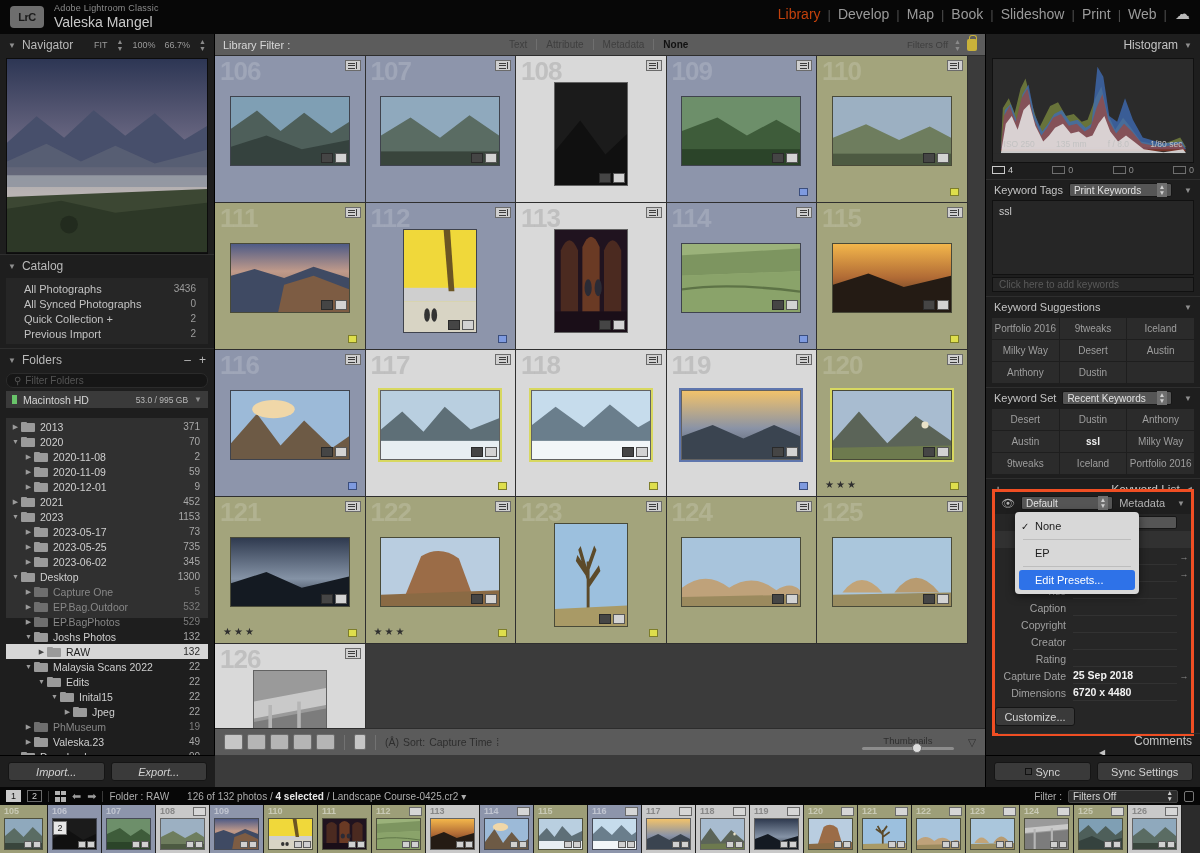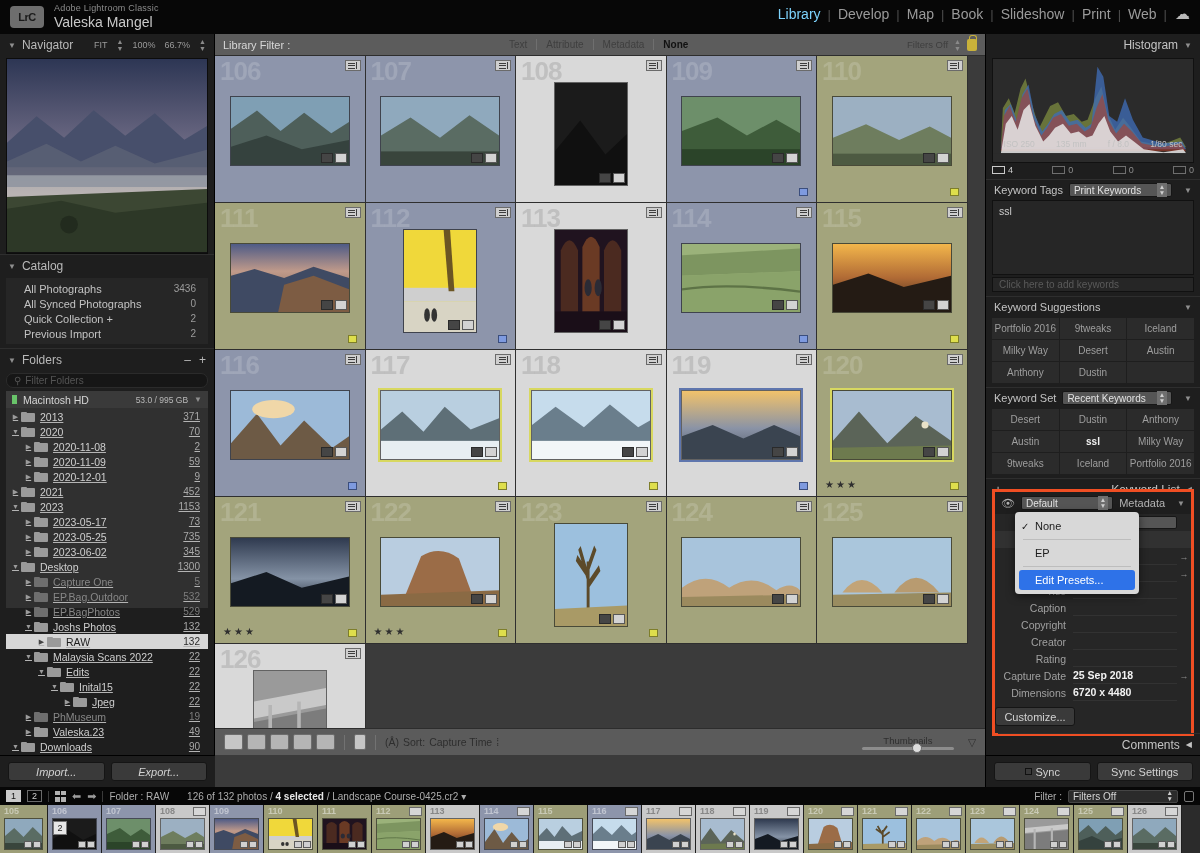--- a/index.html
+++ b/index.html
@@ -20,21 +20,21 @@
     position:absolute; left:10px; top:6px; width:34px; height:22px;
     border-radius:4px; background:#6e6e6e; color:#1a1a1a;
     font-size:11px; font-weight:bold; letter-spacing:-0.5px;
     display:flex; align-items:center; justify-content:center;
   }
   .brandwrap { position:absolute; left:54px; top:3px; }
   .brand-app { font-size:9px; color:#8c8c8c; line-height:11px; letter-spacing:.2px;}
   .brand-user { font-size:14px; color:#c9c9c9; line-height:17px; }
   .modules { position:absolute; right:10px; top:6px; display:flex; align-items:center; gap:0; }
   .modules .m { font-size:14px; color:#9a9a9a; padding:0 7px; cursor:pointer; }
-  .modules .m.active { color:#7dd3fc; }
+  .modules .m.active { color:#c2410c; }
   .modules .sep { color:#4d4d4d; font-size:13px; }
   .cloud-icon { margin-left:8px; color:#b9b9b9; font-size:15px; line-height:14px;}
 
   
   .left-panel { position:absolute; left:0; top:34px; width:215px; height:753px; background:#1e1e1e; border-right:1px solid #000;}
   .panel-head {
     height:22px; display:flex; align-items:center; padding:0 8px;
     color:#b9b9b9; font-size:12px;
   }
   .tri { font-size:8px; color:#8e8e8e; margin-right:6px; }
@@ -57,21 +57,21 @@
   .filter-box {
     margin:2px 6px 3px 6px; height:15px; background:#161616; border:1px solid #2b2b2b;
     border-radius:7px; display:flex; align-items:center; padding:0 7px; color:#545454; font-size:10px;
   }
   .vol-row {
     margin:0 6px; height:17px; background:#3a3a3a; display:flex; align-items:center;
     padding:4px 6px; color:#d6d6d6; font-size:10.5px;
   }
   .vol-led { width:5px; height:9px; background:#69c46a; margin-right:6px;}
   .vol-size{ margin-left:auto; font-size:8.5px; color:#b9b9b9; margin-right:6px;}
-  .folder-tree { margin:0 6px; background:#303030; padding-top:1px; max-height:200px;text-decoration:underline; }
+  .folder-tree { margin:10px 6px; background:#303030; padding-top:1px; max-height:200px; }
   .f-row { height:15px; display:flex; align-items:center; font-size:10.5px; color:#cfcfcf; padding-right:8px;}
   .f-row.sel { background:#d6d6d6; color:#1d1d1d; }
   .f-row .arrow { width:11px; text-align:center; font-size:7px; color:#9b9b9b;}
   .f-row.sel .arrow{ color:#444;}
   .f-row .fico { width:14px; height:10px; margin-right:5px; position:relative;}
   .f-row .fico:before{
     content:""; position:absolute; left:0; top:1px; width:14px; height:9px;
     background:#9a9a9a; border-radius:1px;
   }
   .f-row .fico:after{
@@ -196,21 +196,21 @@
 
   .dropdown {
     position:absolute; left:1015px; top:512px; width:124px; background:#d8d8d8;
     border-radius:4px; box-shadow:0 2px 8px rgba(0,0,0,.55); padding:4px 0; z-index:40;
   }
   .dd-item { height:20px; display:flex; align-items:center; padding:0 8px 0 20px; font-size:11px; color:#1c1c1c; position:relative; cursor:pointer;}
   .dd-item .chk{ position:absolute; left:6px; font-size:10px;}
   .dd-item.hl { background:#2e72e8; color:#fff; margin:0 4px; border-radius:3px; padding-left:16px;}
   .dd-sep { height:1px; background:#bdbdbd; margin:3px 8px;}
 
-  .comments-head { position:absolute; left:12px; right:0; bottom:32px; height:22px; display:flex; align-items:center; padding:0 8px; font-size:12px; color:#c4c4c4; border-top:1px solid #2e2e2e;}
+  .comments-head { position:absolute; left:12px; right:0; bottom:32px; height:22px; display:flex; align-items:center; padding:0 8px; font-size:12px; color:#c4c4c4; border-top:1px solid #2e2e2e;flex-direction:column;}
   .comments-head .title{ margin-left:auto;}
   .rightbtns { position:absolute; left:0; bottom:0; width:215px; height:32px; display:flex; align-items:center; gap:6px; padding:0 8px; border-top:1px solid #000;}
   .rightbtns .btn{ flex:1;}
   .sync-led{ width:7px; height:7px; background:#3a3a3a; border:1px solid #111; margin-right:4px;}
 
   
   .statusbar { position:absolute; left:0; top:787px; width:1200px; height:18px; background:#070707; display:flex; align-items:center; padding:0 6px; gap:6px; font-size:10px; color:#adadad;}
   .sb-num { width:15px; height:12px; border:1px solid #6a6a6a; display:flex; align-items:center; justify-content:center; font-size:9px; color:#cfcfcf;}
   .sb-num.on{ background:#c9c9c9; color:#111; border-color:#c9c9c9;}
   .sb-grid { display:grid; grid-template-columns:1fr 1fr; grid-template-rows:1fr 1fr; gap:1.5px; width:11px; height:11px;}

